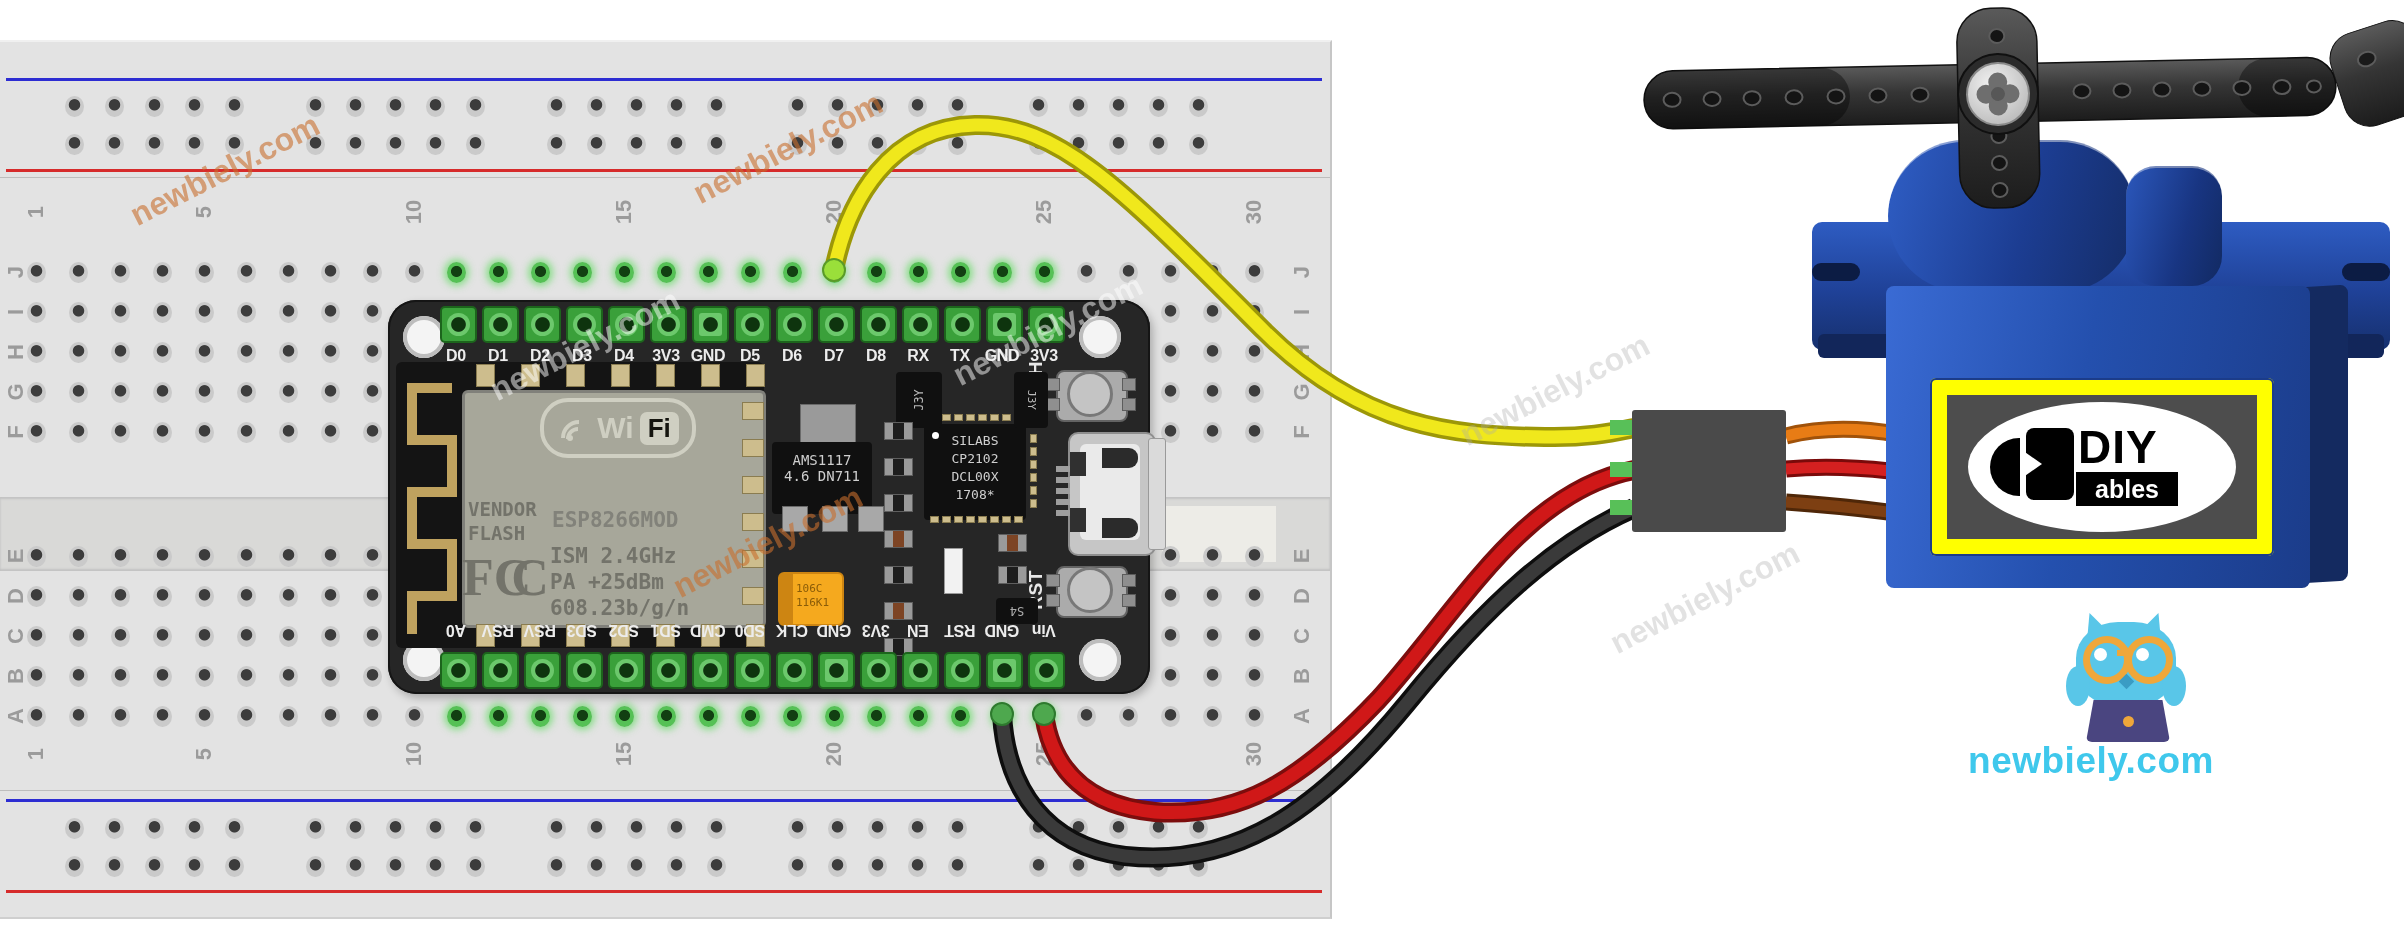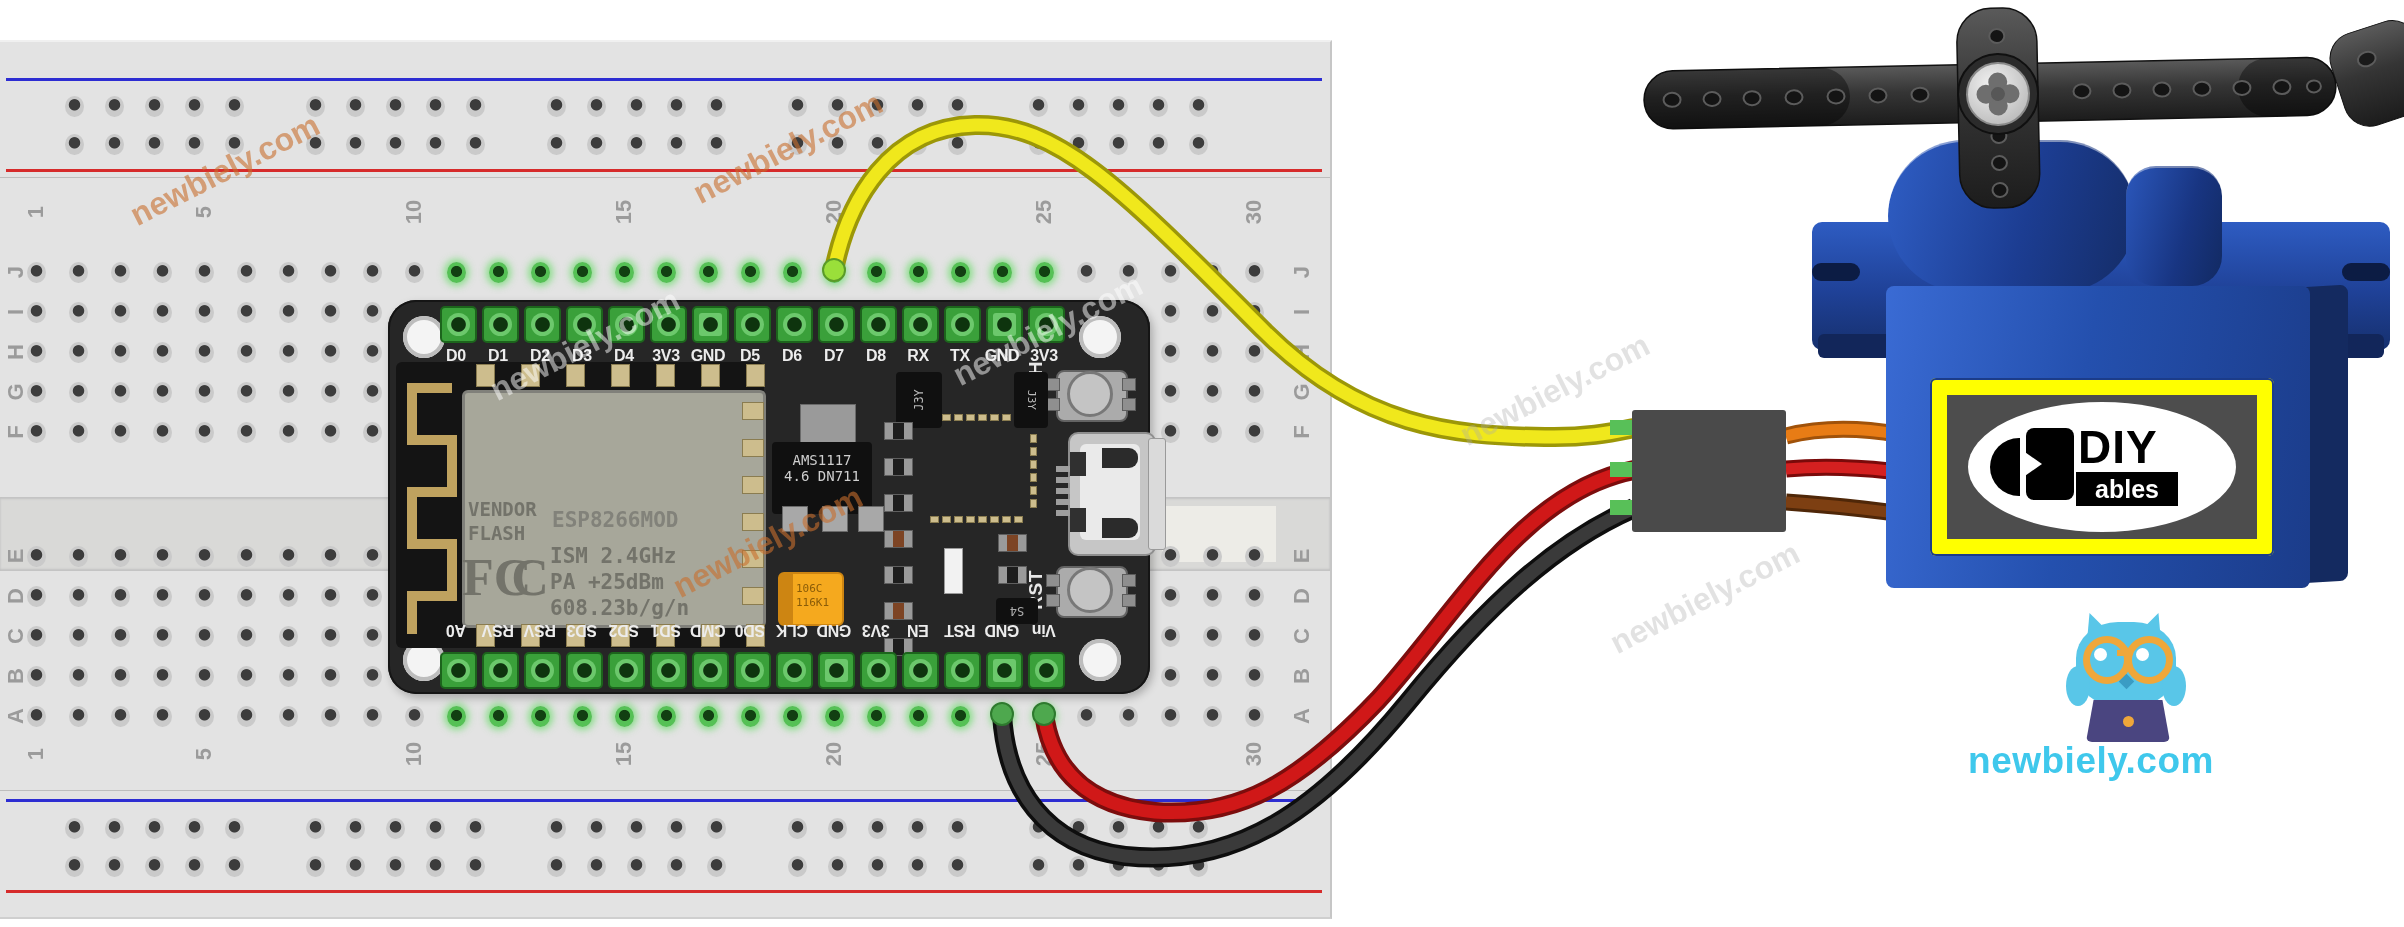--- a/index.html
+++ b/index.html
@@ -591,20 +591,29 @@
   <div class="mount" style="left:403px;top:316px"></div>
   <div class="mount" style="left:1079px;top:316px"></div>
   <div class="mount" style="left:403px;top:639px"></div>
   <div class="mount" style="left:1079px;top:639px"></div>
 
   <div class="esp"></div>
   <svg class="layer" width="2404" height="927">
     <polyline points="452,388 412,388 412,440 452,440 452,492 412,492 412,544 452,544 452,596 412,596 412,634" fill="none" stroke="#bfa25f" stroke-width="10"></polyline>
   </svg>
   <div class="shield"></div>
+  <div class="wifi-pill">
+    <svg width="34" height="32" viewBox="0 0 34 32">
+      <path d="M6 26 A16 16 0 0 1 22 10" fill="none" stroke="#cfcfc2" stroke-width="4"></path>
+      <path d="M11 27 A10 10 0 0 1 21 17" fill="none" stroke="#cfcfc2" stroke-width="4"></path>
+      <circle cx="13" cy="26" r="3" fill="#cfcfc2"></circle>
+    </svg>
+    <span style="color:#cfcfc2;font-weight:bold;font-size:30px">Wi</span>
+    <span class="fi-box">Fi</span>
+  </div>
   <div class="abs mono sgray" style="left:468px;top:498px;font-size:19px;font-weight:bold">VENDOR</div>
   <div class="abs mono sgray" style="left:468px;top:522px;font-size:19px;font-weight:bold">FLASH</div>
   <div class="abs mono" style="left:552px;top:508px;font-size:21px;font-weight:bold;color:#82827a">ESP8266MOD</div>
   <div class="abs sgray" style="left:462px;top:548px;font-size:52px;font-weight:bold;font-family:'Liberation Serif',serif"><span>F</span><span>C</span><span style="margin-left:-20px">C</span></div>
   <div class="abs mono sgray" style="left:550px;top:544px;font-size:21px;font-weight:bold">ISM 2.4GHz</div>
   <div class="abs mono sgray" style="left:550px;top:570px;font-size:21px;font-weight:bold">PA  +25dBm</div>
   <div class="abs mono sgray" style="left:550px;top:596px;font-size:21px;font-weight:bold">608.23b/g/n</div>
   <div id="esp-pads">
       <div class="pad" style="left: 476px; top: 364px; width: 17px; height: 21px;"></div>
       <div class="pad" style="left: 476px; top: 624px; width: 17px; height: 21px;"></div>
@@ -630,20 +639,27 @@
 
   <div class="abs" style="left:800px;top:404px;width:54px;height:40px;background:#9a9a9a;border:1px solid #6a6a6a"></div>
   <div class="chip" style="left:772px;top:442px;width:100px;height:62px;font-size:14px;padding-top:10px">
     <div>AMS1117</div>
     <div>4.6  DN711</div>
   </div>
   <div class="abs" style="left:782px;top:506px;width:24px;height:24px;background:#a8a8a8;border:1px solid #6a6a6a"></div>
   <div class="abs" style="left:822px;top:506px;width:24px;height:24px;background:#a8a8a8;border:1px solid #6a6a6a"></div>
   <div class="abs" style="left:858px;top:506px;width:24px;height:24px;background:#a8a8a8;border:1px solid #6a6a6a"></div>
 
+  <div class="chip" style="left:924px;top:424px;width:102px;height:88px;font-size:13px;padding-top:8px;line-height:18px">
+    <div style="position:absolute;left:8px;top:8px;width:7px;height:7px;border-radius:50%;background:#fff"></div>
+    <div>SILABS</div>
+    <div>CP2102</div>
+    <div>DCL00X</div>
+    <div>1708*</div>
+  </div>
   <div id="chip-dashes">
       <div class="pad" style="left: 930px; top: 414px; width: 7px; height: 5px;"></div>
       <div class="pad" style="left: 930px; top: 516px; width: 7px; height: 5px;"></div>
       <div class="pad" style="left: 942px; top: 414px; width: 7px; height: 5px;"></div>
       <div class="pad" style="left: 942px; top: 516px; width: 7px; height: 5px;"></div>
       <div class="pad" style="left: 954px; top: 414px; width: 7px; height: 5px;"></div>
       <div class="pad" style="left: 954px; top: 516px; width: 7px; height: 5px;"></div>
       <div class="pad" style="left: 966px; top: 414px; width: 7px; height: 5px;"></div>
       <div class="pad" style="left: 966px; top: 516px; width: 7px; height: 5px;"></div>
       <div class="pad" style="left: 978px; top: 414px; width: 7px; height: 5px;"></div>

